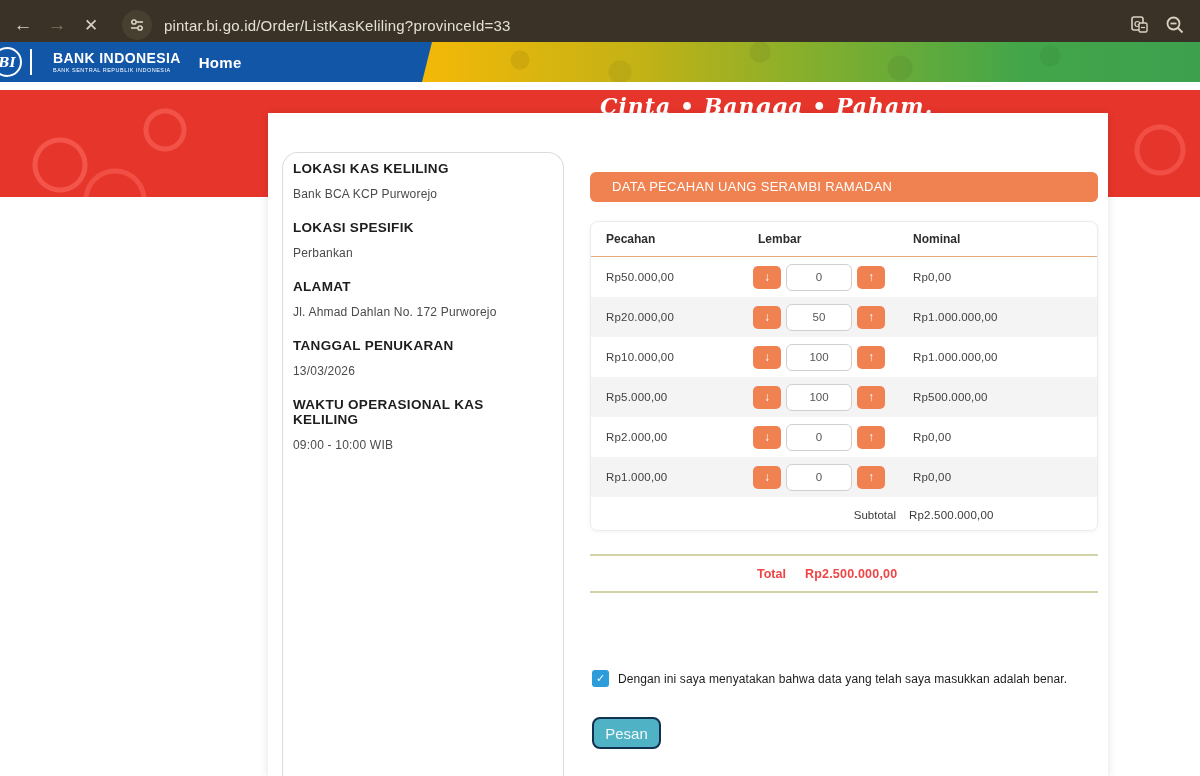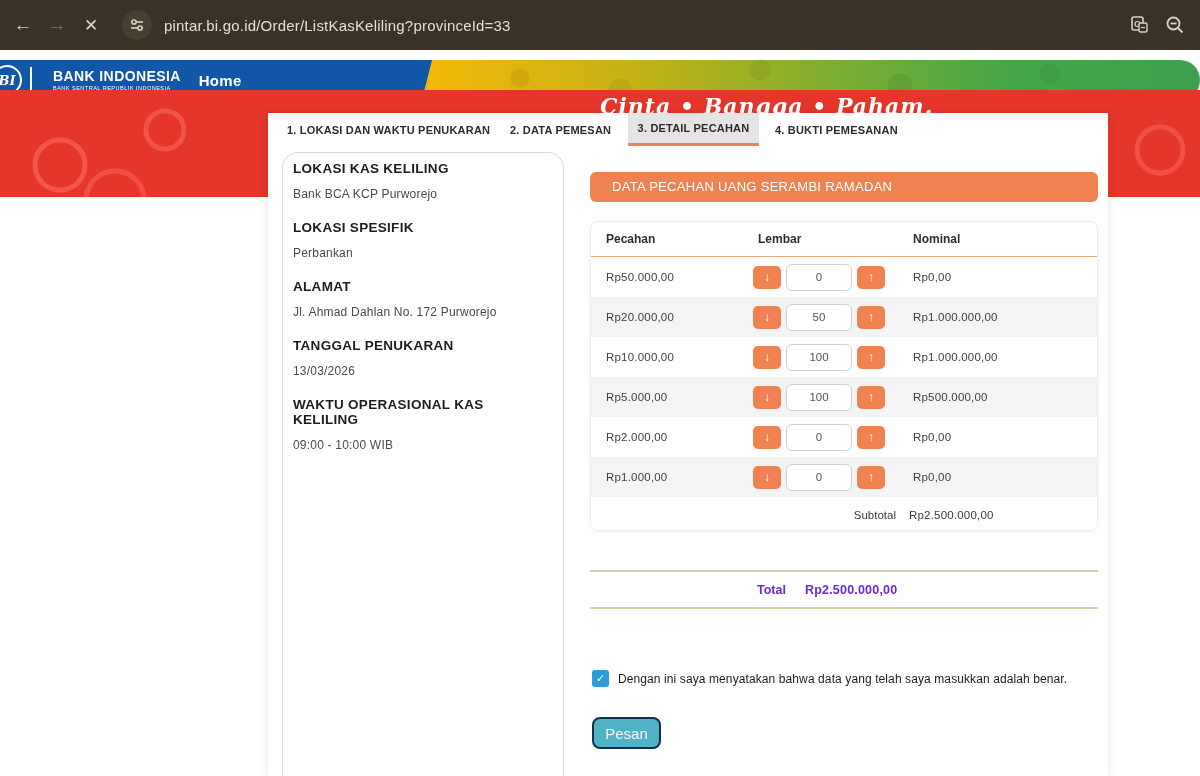--- a/index.html
+++ b/index.html
@@ -14,22 +14,22 @@
     font-size:19px; color:#d9d2c2; cursor:pointer; }
   .bicon.back { margin-left:6px; }
   .bicon.fwd { color:#7d7560; }
   .bicon.close { font-size:17px; }
   .siteinfo { width:30px; height:30px; border-radius:50%; background:#474031;
     display:flex; align-items:center; justify-content:center; margin-left:14px; }
   .urltext { margin-left:12px; font-size:15px; color:#e4dfd3; letter-spacing:.2px; }
   .bar-right { margin-left:auto; display:flex; align-items:center; gap:14px; margin-right:14px; }
 
   
-  .site-header { position:absolute; left:0; top:60px; width:1200px; height:40px;
-    background:linear-gradient(90deg,#f2b808 430px,#c3b216 640px,#7eae2f 830px,#43a649 1020px,#3da04e 1200px);border-radius:20px; }
+  .site-header { position:absolute; left:0; top:42px; width:1200px; height:40px;
+    background:linear-gradient(90deg,#f2b808 430px,#c3b216 640px,#7eae2f 830px,#43a649 1020px,#3da04e 1200px); }
   .site-header .pattern { position:absolute; inset:0;
     background-image:
       radial-gradient(circle at 520px 18px, rgba(0,0,0,.07) 9px, transparent 10px),
       radial-gradient(circle at 620px 30px, rgba(0,0,0,.06) 11px, transparent 12px),
       radial-gradient(circle at 760px 10px, rgba(0,0,0,.06) 10px, transparent 11px),
       radial-gradient(circle at 900px 26px, rgba(0,0,0,.06) 12px, transparent 13px),
       radial-gradient(circle at 1050px 14px, rgba(0,0,0,.05) 10px, transparent 11px); }
   .blue-wedge { position:absolute; left:0; top:0; width:432px; height:40px; background:#1256a8;
     clip-path:polygon(0 0, 432px 0, 422px 40px, 0 40px);
     display:flex; align-items:center; color:#fff; }
@@ -93,23 +93,23 @@
   .c3 { flex:1; padding-left:4px; letter-spacing:.2px; }
   .step { width:28px; height:23px; background:var(--accent,#ef8250); border:none; border-radius:5px;
     color:#fff; font-size:12px; font-weight:bold; display:flex; align-items:center; justify-content:center; cursor:pointer; }
   .qty { width:66px; height:27px; border:1px solid #cfcfcf; border-radius:6px; text-align:center;
     font-size:11.5px; color:#555; font-family:"Liberation Sans", sans-serif; background:#fff; }
   .subrow { height:39px; display:flex; align-items:center; background:#fff;
     border-bottom:3px solid #dd8e5e; font-size:11.5px; color:#3a3a3a; }
   .sublabel { width:305px; text-align:right; }
   .subvalue { padding-left:13px; letter-spacing:.2px; }
 
-  .totalbox { position:absolute; left:0; top:398px; width:508px; height:39px; background:#fff;
+  .totalbox { position:absolute; left:0; top:382px; width:508px; height:39px; background:#fff;
     border-top:2px solid #d3d3a8; border-bottom:2px solid #d3d3a8;
-    display:flex; align-items:center; font-size:12.5px; color:#6d28d9; }
+    display:flex; align-items:center; font-size:12.5px; color:#ef4444; }
   .total-label { margin-left:167px; font-weight:bold; }
   .total-value { margin-left:19px; font-weight:bold; letter-spacing:.2px; }
 
   .agreement { position:absolute; left:2px; top:498px; display:flex; align-items:center; gap:9px; }
   .checkbox { width:17px; height:17px; background:var(--checkbox,#2d9cdb); border-radius:3px;
     display:flex; align-items:center; justify-content:center; color:#fff; font-size:11px; cursor:pointer; flex:0 0 auto; }
   .agreement-text { font-size:12px; color:#1c1c1c; letter-spacing:.1px; }
 
   .pesan-btn { position:absolute; left:2px; top:545px; width:69px; height:32px;
     background:var(--button,#4fb3c5); border:2px solid #12304f; border-radius:8px;
@@ -160,26 +160,20 @@
       <div class="nav-home">Home</div>
     </div>
   </div>
 
   <div class="red-banner">
     <div class="slogan">Cinta • Bangga • Paham.</div>
   </div>
 
   <div class="card">
 
-    <div class="tabs" id="tabs">
-        <div class="tab">1. LOKASI DAN WAKTU PENUKARAN</div>
-        <div class="tab">2. DATA PEMESAN</div>
-        <div class="tab active">3. DETAIL PECAHAN</div>
-        <div class="tab">4. BUKTI PEMESANAN</div>
-      </div>
 
     <div class="sidebar">
       <div id="sidebar-fields">
           <div class="field-label">LOKASI KAS KELILING</div>
           <div class="field-value">Bank BCA KCP Purworejo</div>
           <div class="field-label">LOKASI SPESIFIK</div>
           <div class="field-value">Perbankan</div>
           <div class="field-label">ALAMAT</div>
           <div class="field-value">Jl. Ahmad Dahlan No. 172 Purworejo</div>
           <div class="field-label">TANGGAL PENUKARAN</div>

